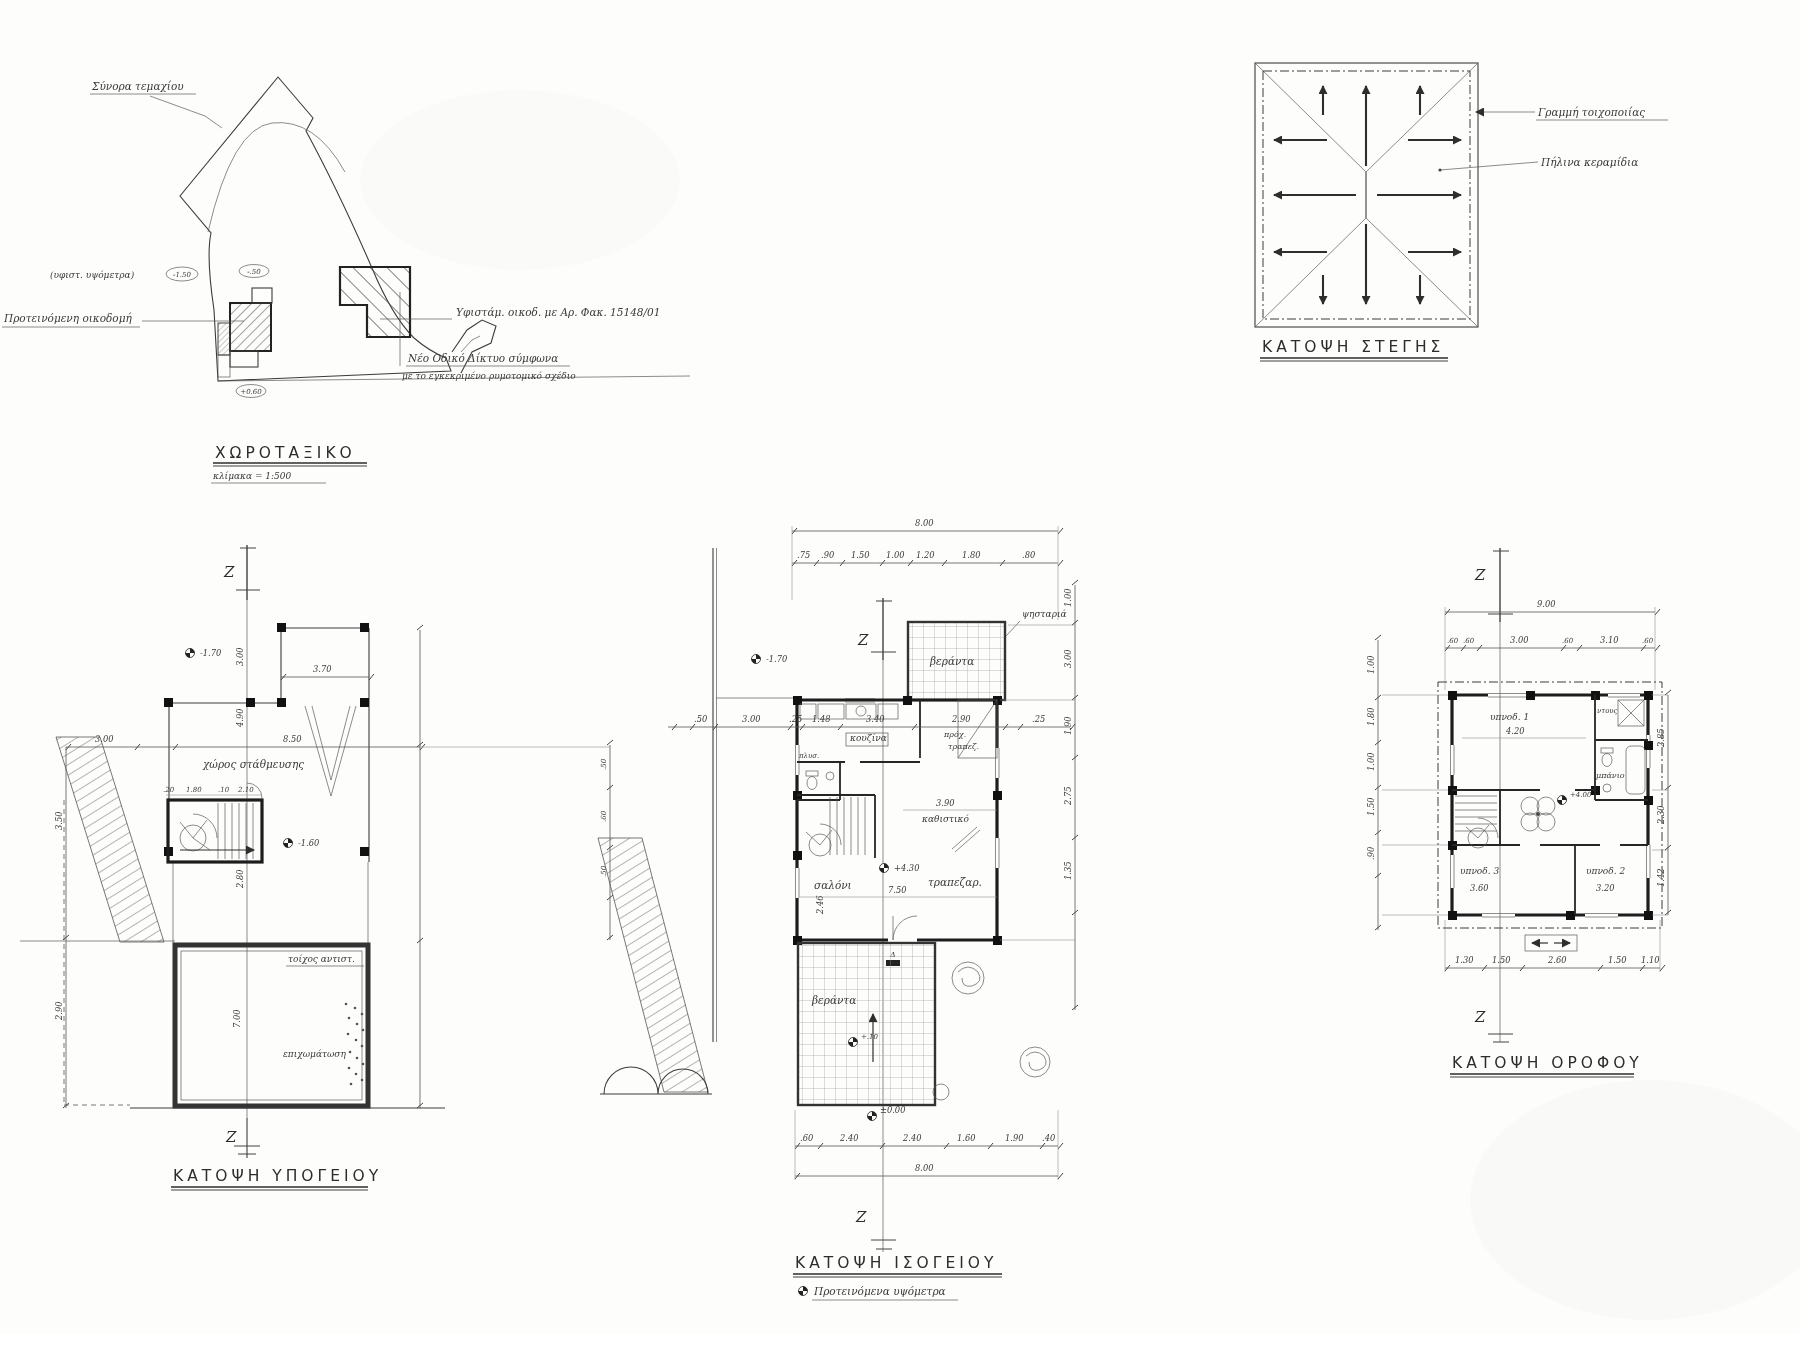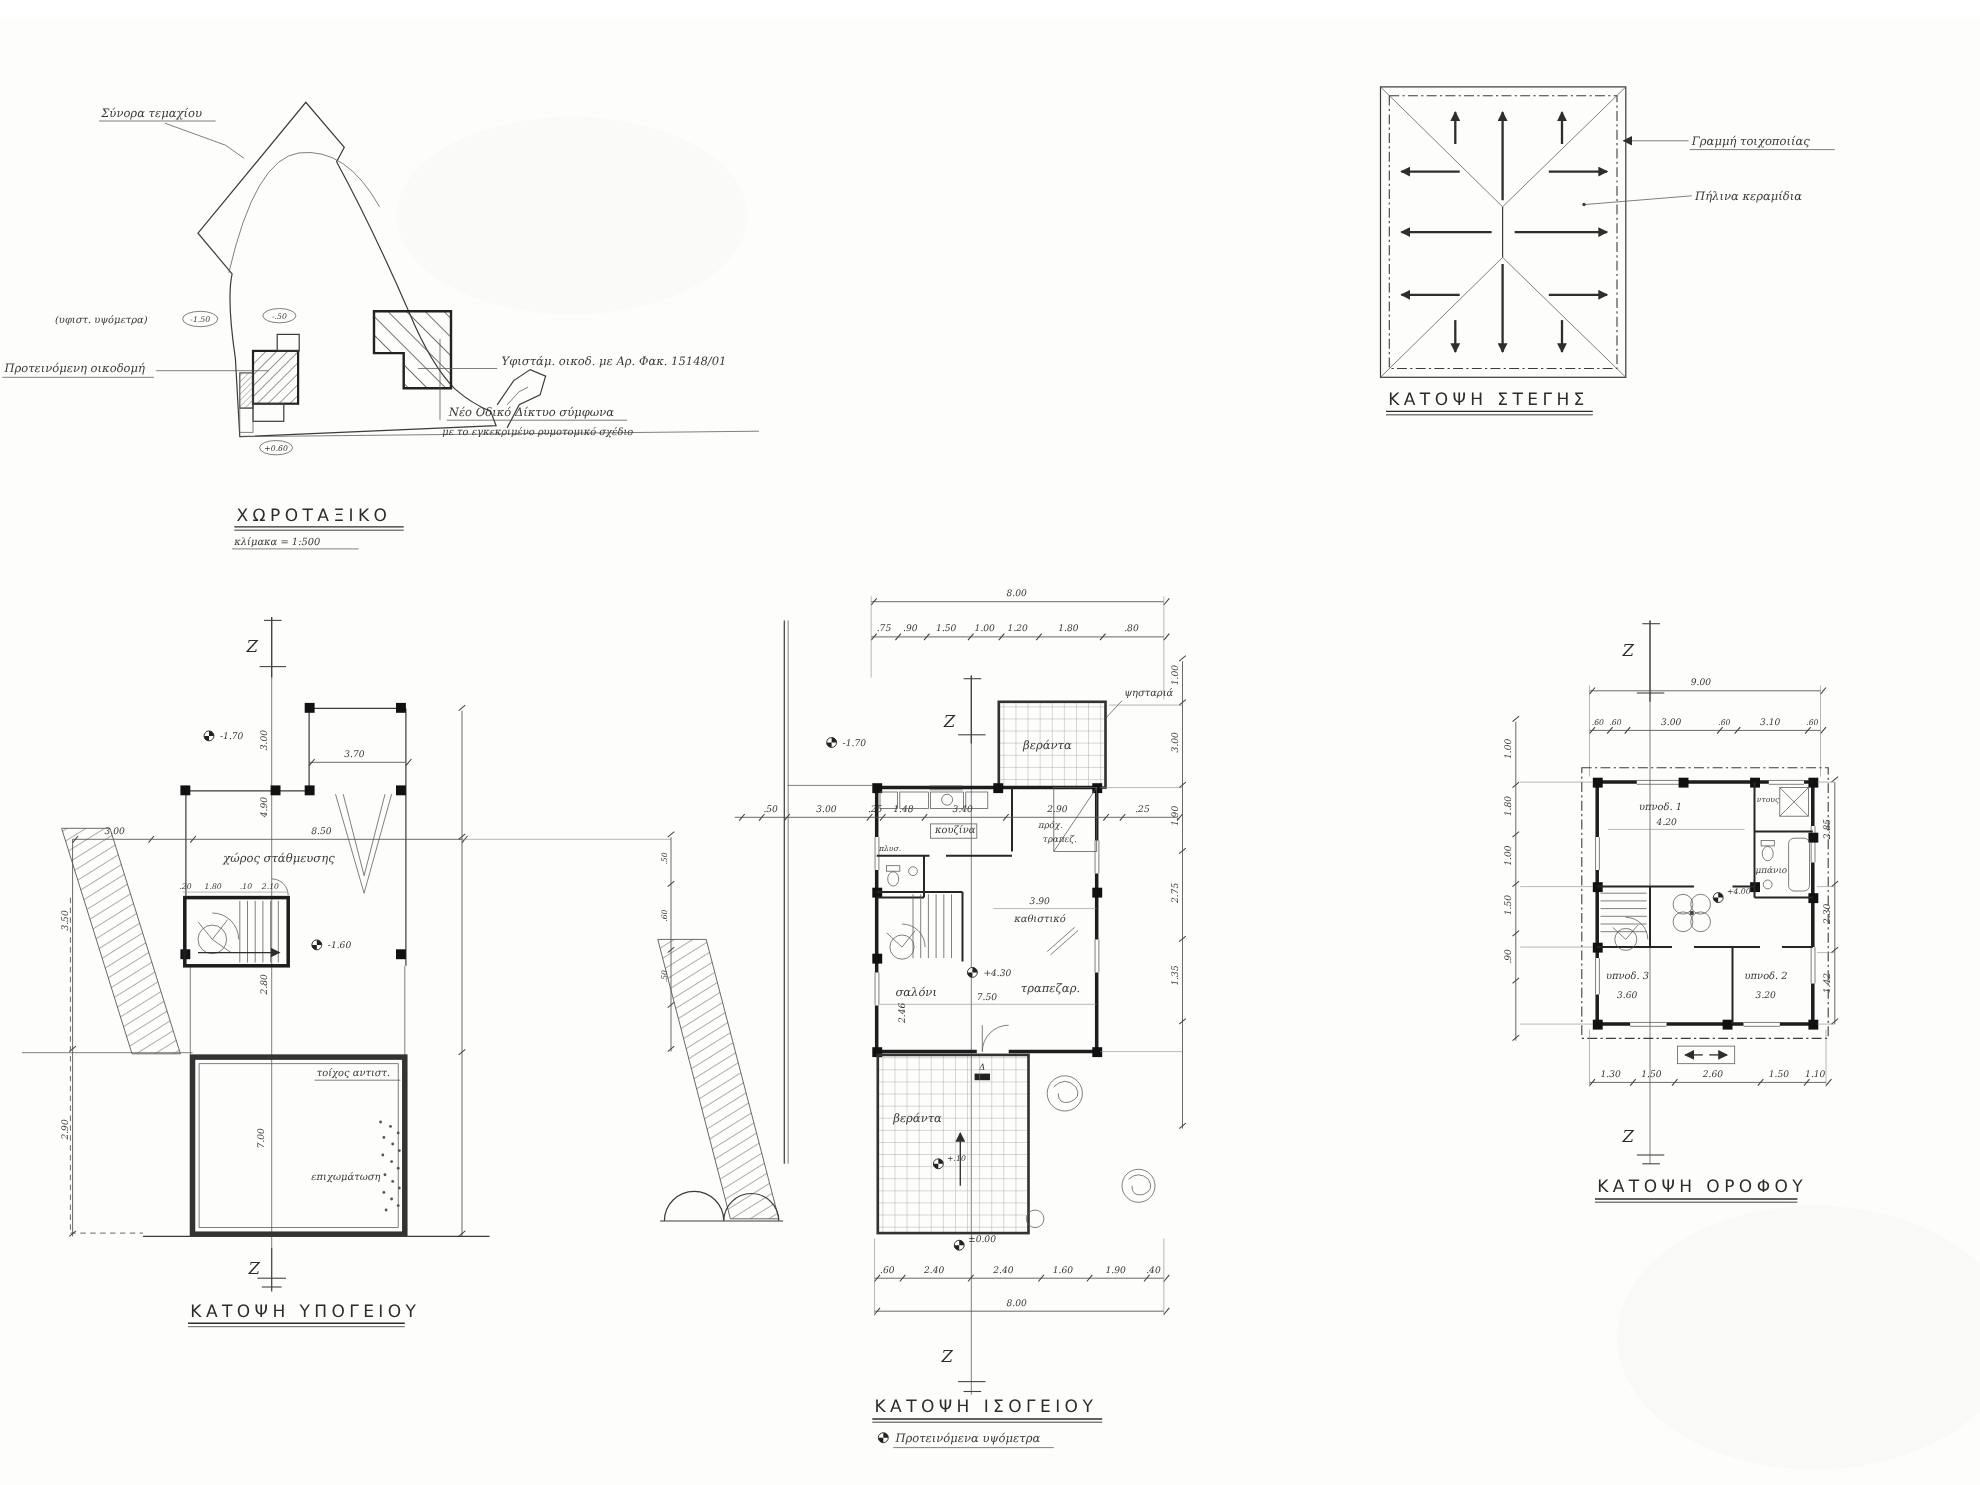--- a/index.html
+++ b/index.html
@@ -1,17 +1,17 @@
 <!DOCTYPE html>
 <html><head>
 <meta charset="utf-8">
 <style>
   html,body{margin:0;padding:0;background:#ffffff;}
   #sheet{position:relative;width:1800px;height:1334px;background:#fdfdfc;overflow:hidden;
-         font-family:"DejaVu Serif", serif;margin-top:16px;}
+         font-family:"DejaVu Serif", serif;}
   svg{position:absolute;left:0;top:0;}
   .ln{stroke:#3c3c3c;stroke-width:1.1;fill:none;}
   .thin{stroke:#5a5a5a;stroke-width:0.7;fill:none;}
   .wall{stroke:#1d1d1d;stroke-width:3.2;fill:none;}
   .wall2{stroke:#262626;stroke-width:1.8;fill:none;}
   .heavy{stroke:#333333;stroke-width:5;fill:none;}
   .dim{stroke:#555555;stroke-width:0.8;fill:none;}
   .ext{stroke:#8a8a8a;stroke-width:0.55;fill:none;}
   .tk{stroke:#444444;stroke-width:1;fill:none;}
   .dashdot{stroke:#3c3c3c;stroke-width:1;fill:none;stroke-dasharray:9 3 2 3;}

